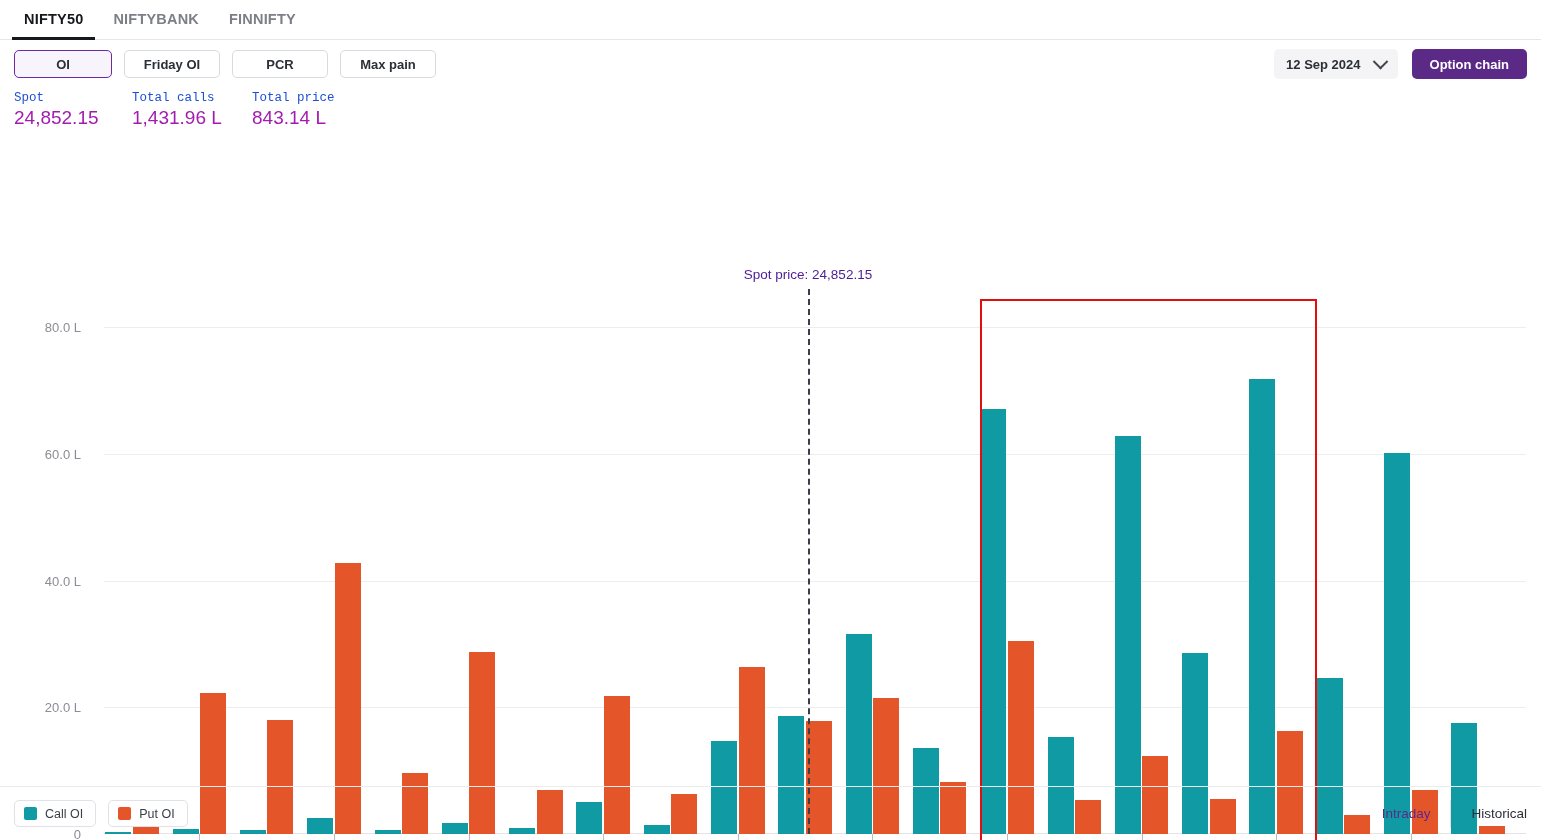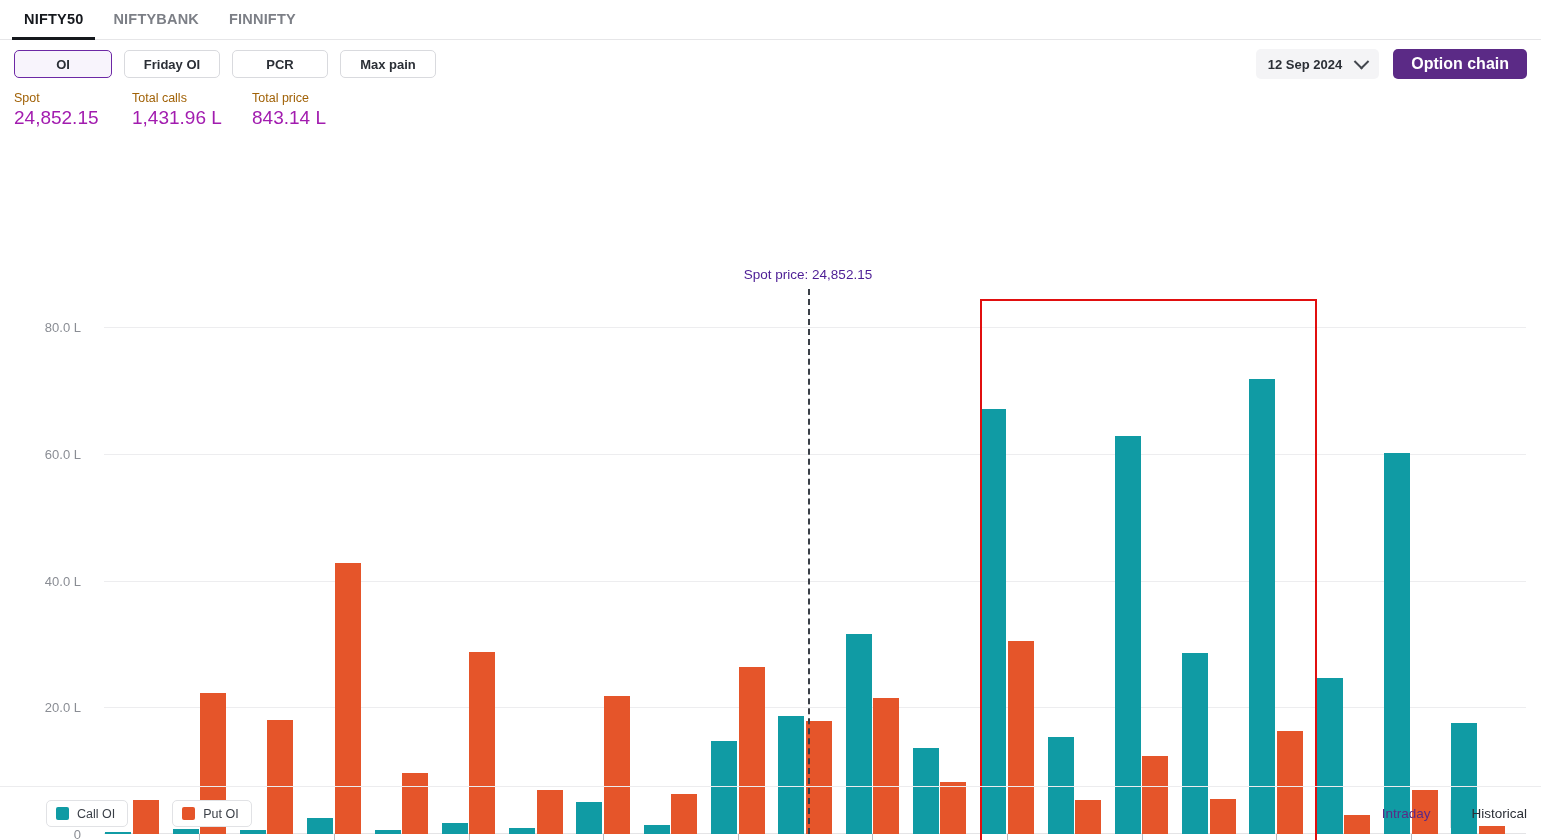--- a/index.html
+++ b/index.html
@@ -78,34 +78,34 @@
     border-right: 2px solid #43474e;
     border-bottom: 2px solid #43474e;
     transform: rotate(45deg) translate(-2px,-2px);
   }
   .btn-primary {
     height: 30px;
     padding: 0 18px;
     background: #5b2a86;
     color: #fff;
     border: none; border-radius: 5px;
-    font-size: 16px; font-weight: 700;
+    font-size: 13px; font-weight: 700;
     display: flex; align-items: center; justify-content: center;
     cursor: pointer;
   }
 
   
   .stats {
     display: flex;
     padding: 2px 0 0 14px;
     gap: 0;
   }
   .stat { width: 118px; }
   .stat.wide { width: 120px; }
-  .stat-label { font-size: 12.5px; color: #a16207; line-height: 17px; }
+  .stat-label { font-size: 12.5px; color: #1d4ed8; line-height: 17px; font-family: Liberation Mono, monospace; }
   .stat-value { font-size: 19px; color: #a21caf; line-height: 22px; }
 
   
   .chart-wrap {
     position: relative;
     width: 1541px;
     height: 650px;
   }
   .plot {
     position: absolute;
@@ -175,21 +175,20 @@
   .legend { display: flex; gap: 12px; }
   .legend-item {
     height: 27px;
     padding: 0 12px 0 9px;
     border: 1px solid #e1e2e5;
     border-radius: 5px;
     display: flex; align-items: center; gap: 8px;
     font-size: 12.5px; color: #3a3f47;
     background: #fff;
     cursor: pointer;
-    margin-left: 32px;
   }
   .swatch { width: 13px; height: 13px; border-radius: 2px; }
   .footer-right {
     margin-left: auto;
     display: flex; align-items: center;
     gap: 0;
     height: 28px;
   }
   .refresh-grp {
     display: flex; align-items: center; gap: 10px;

